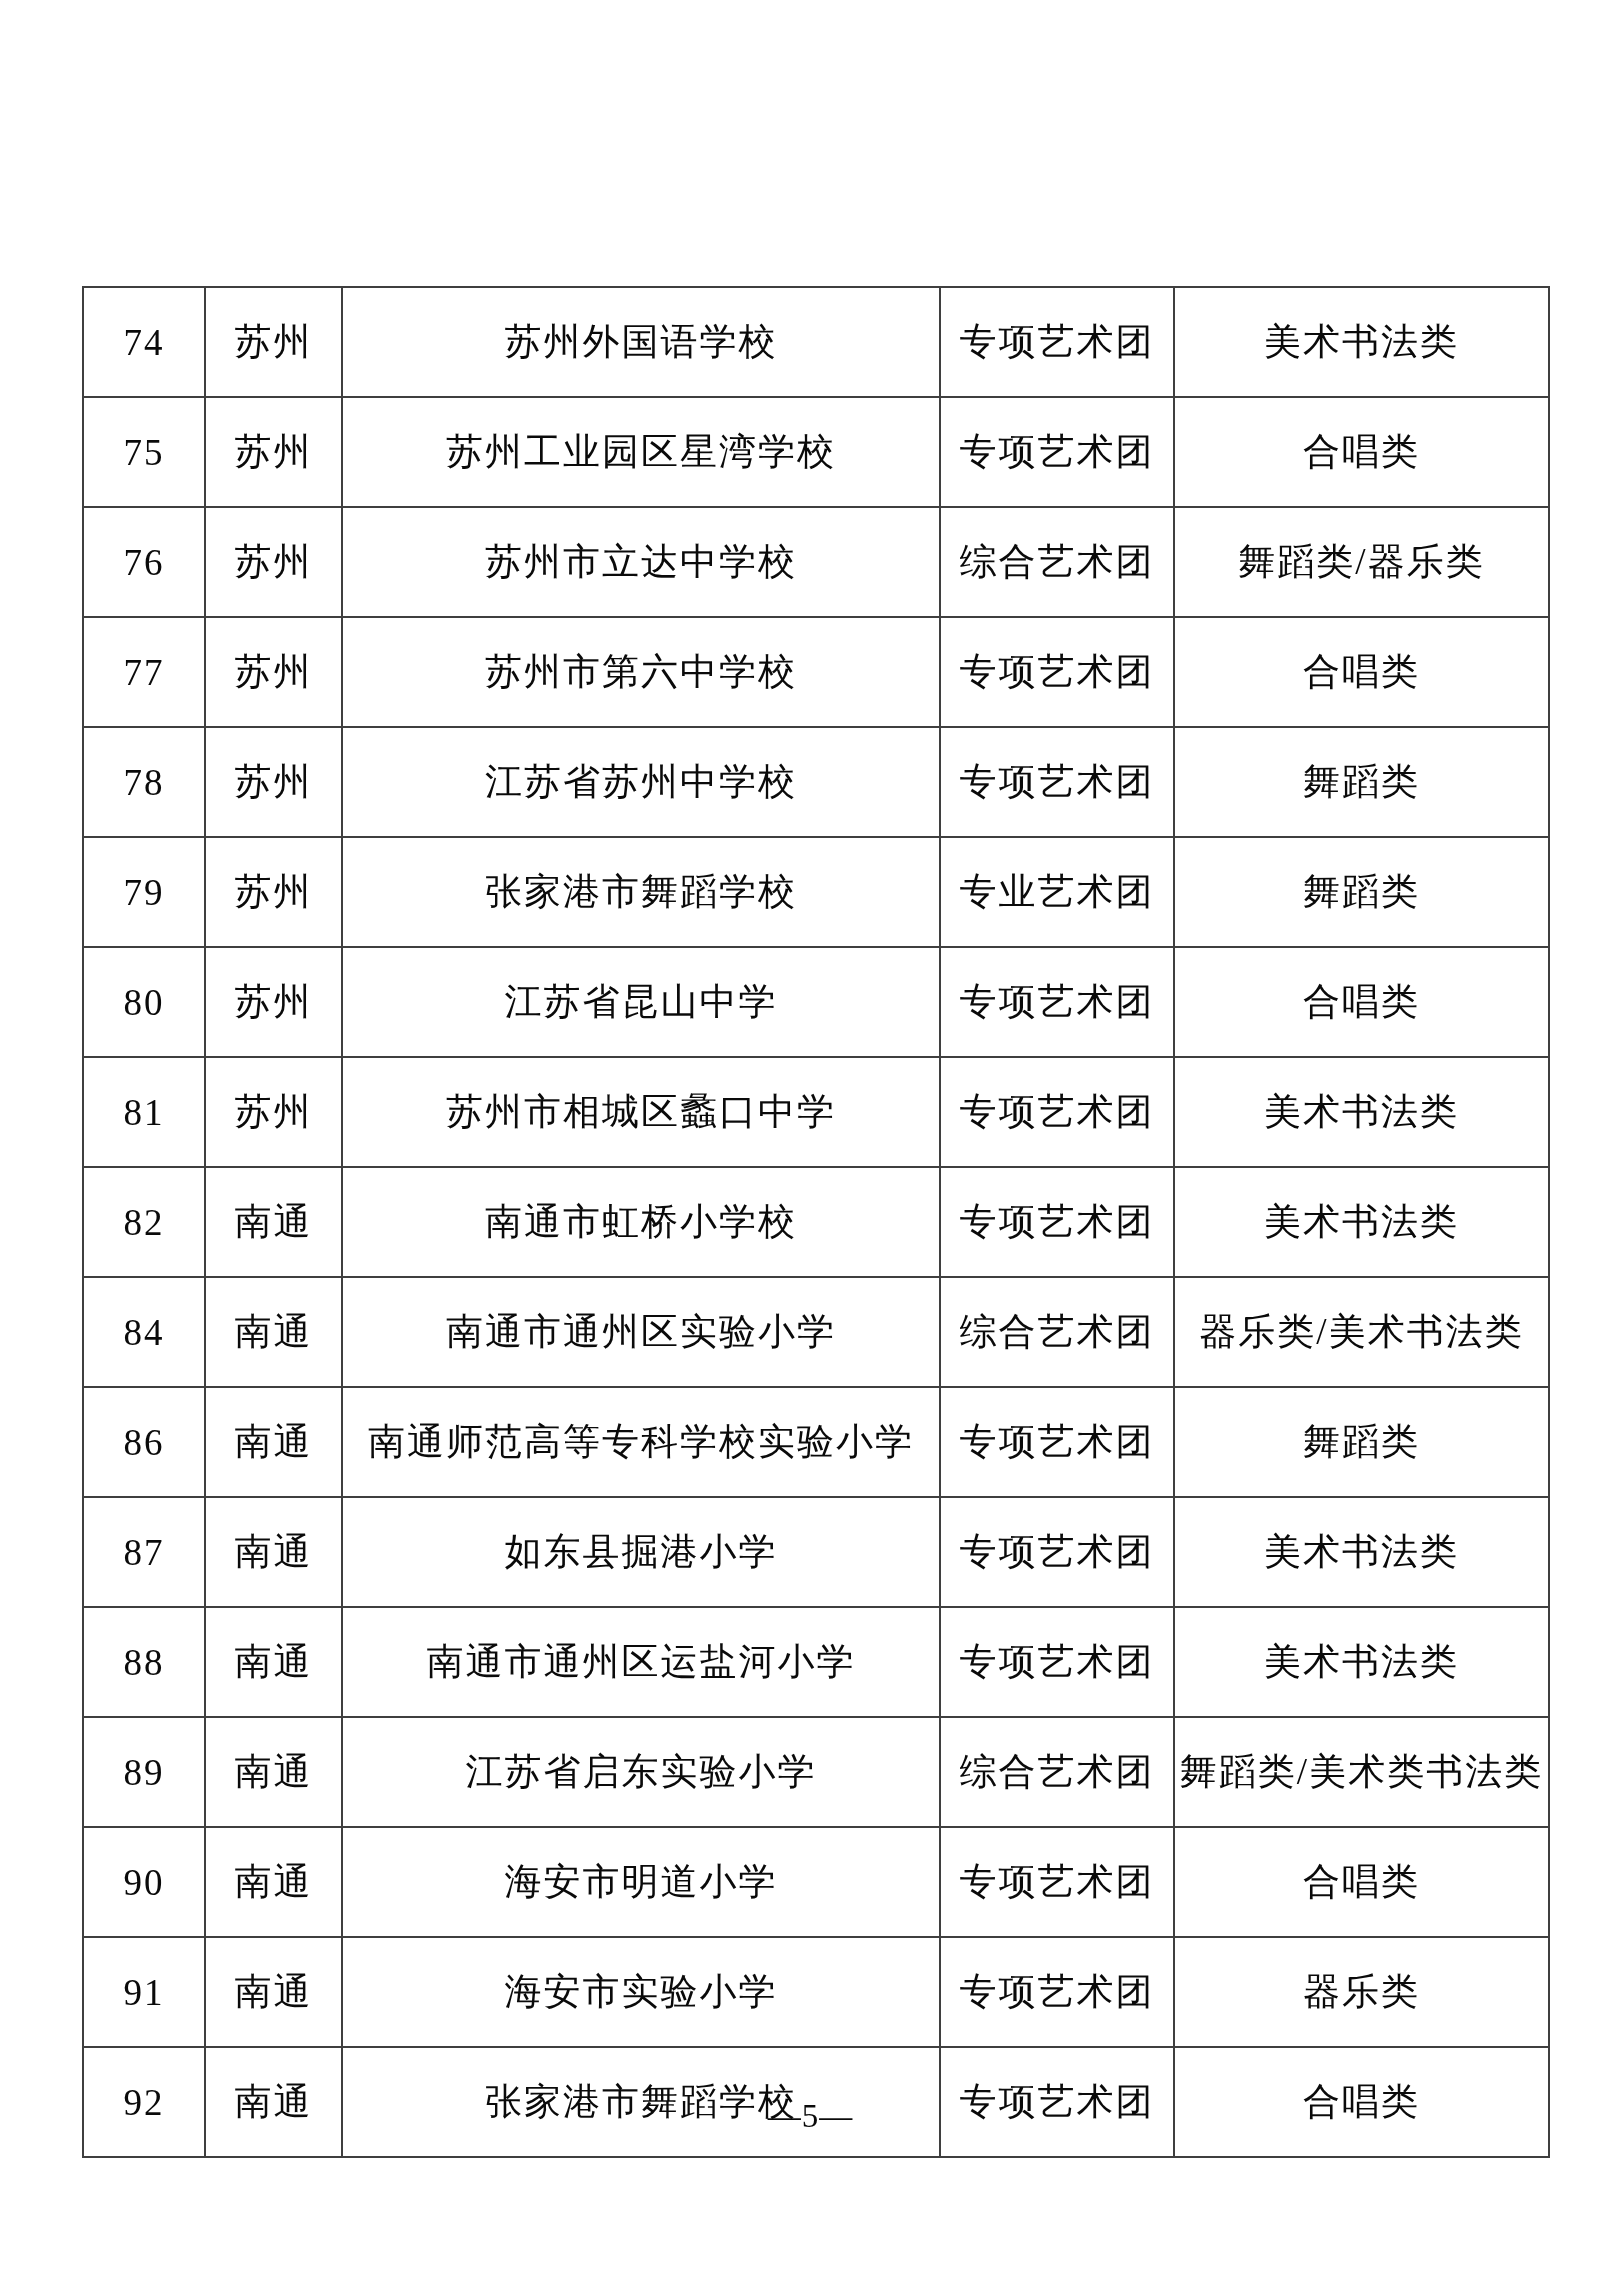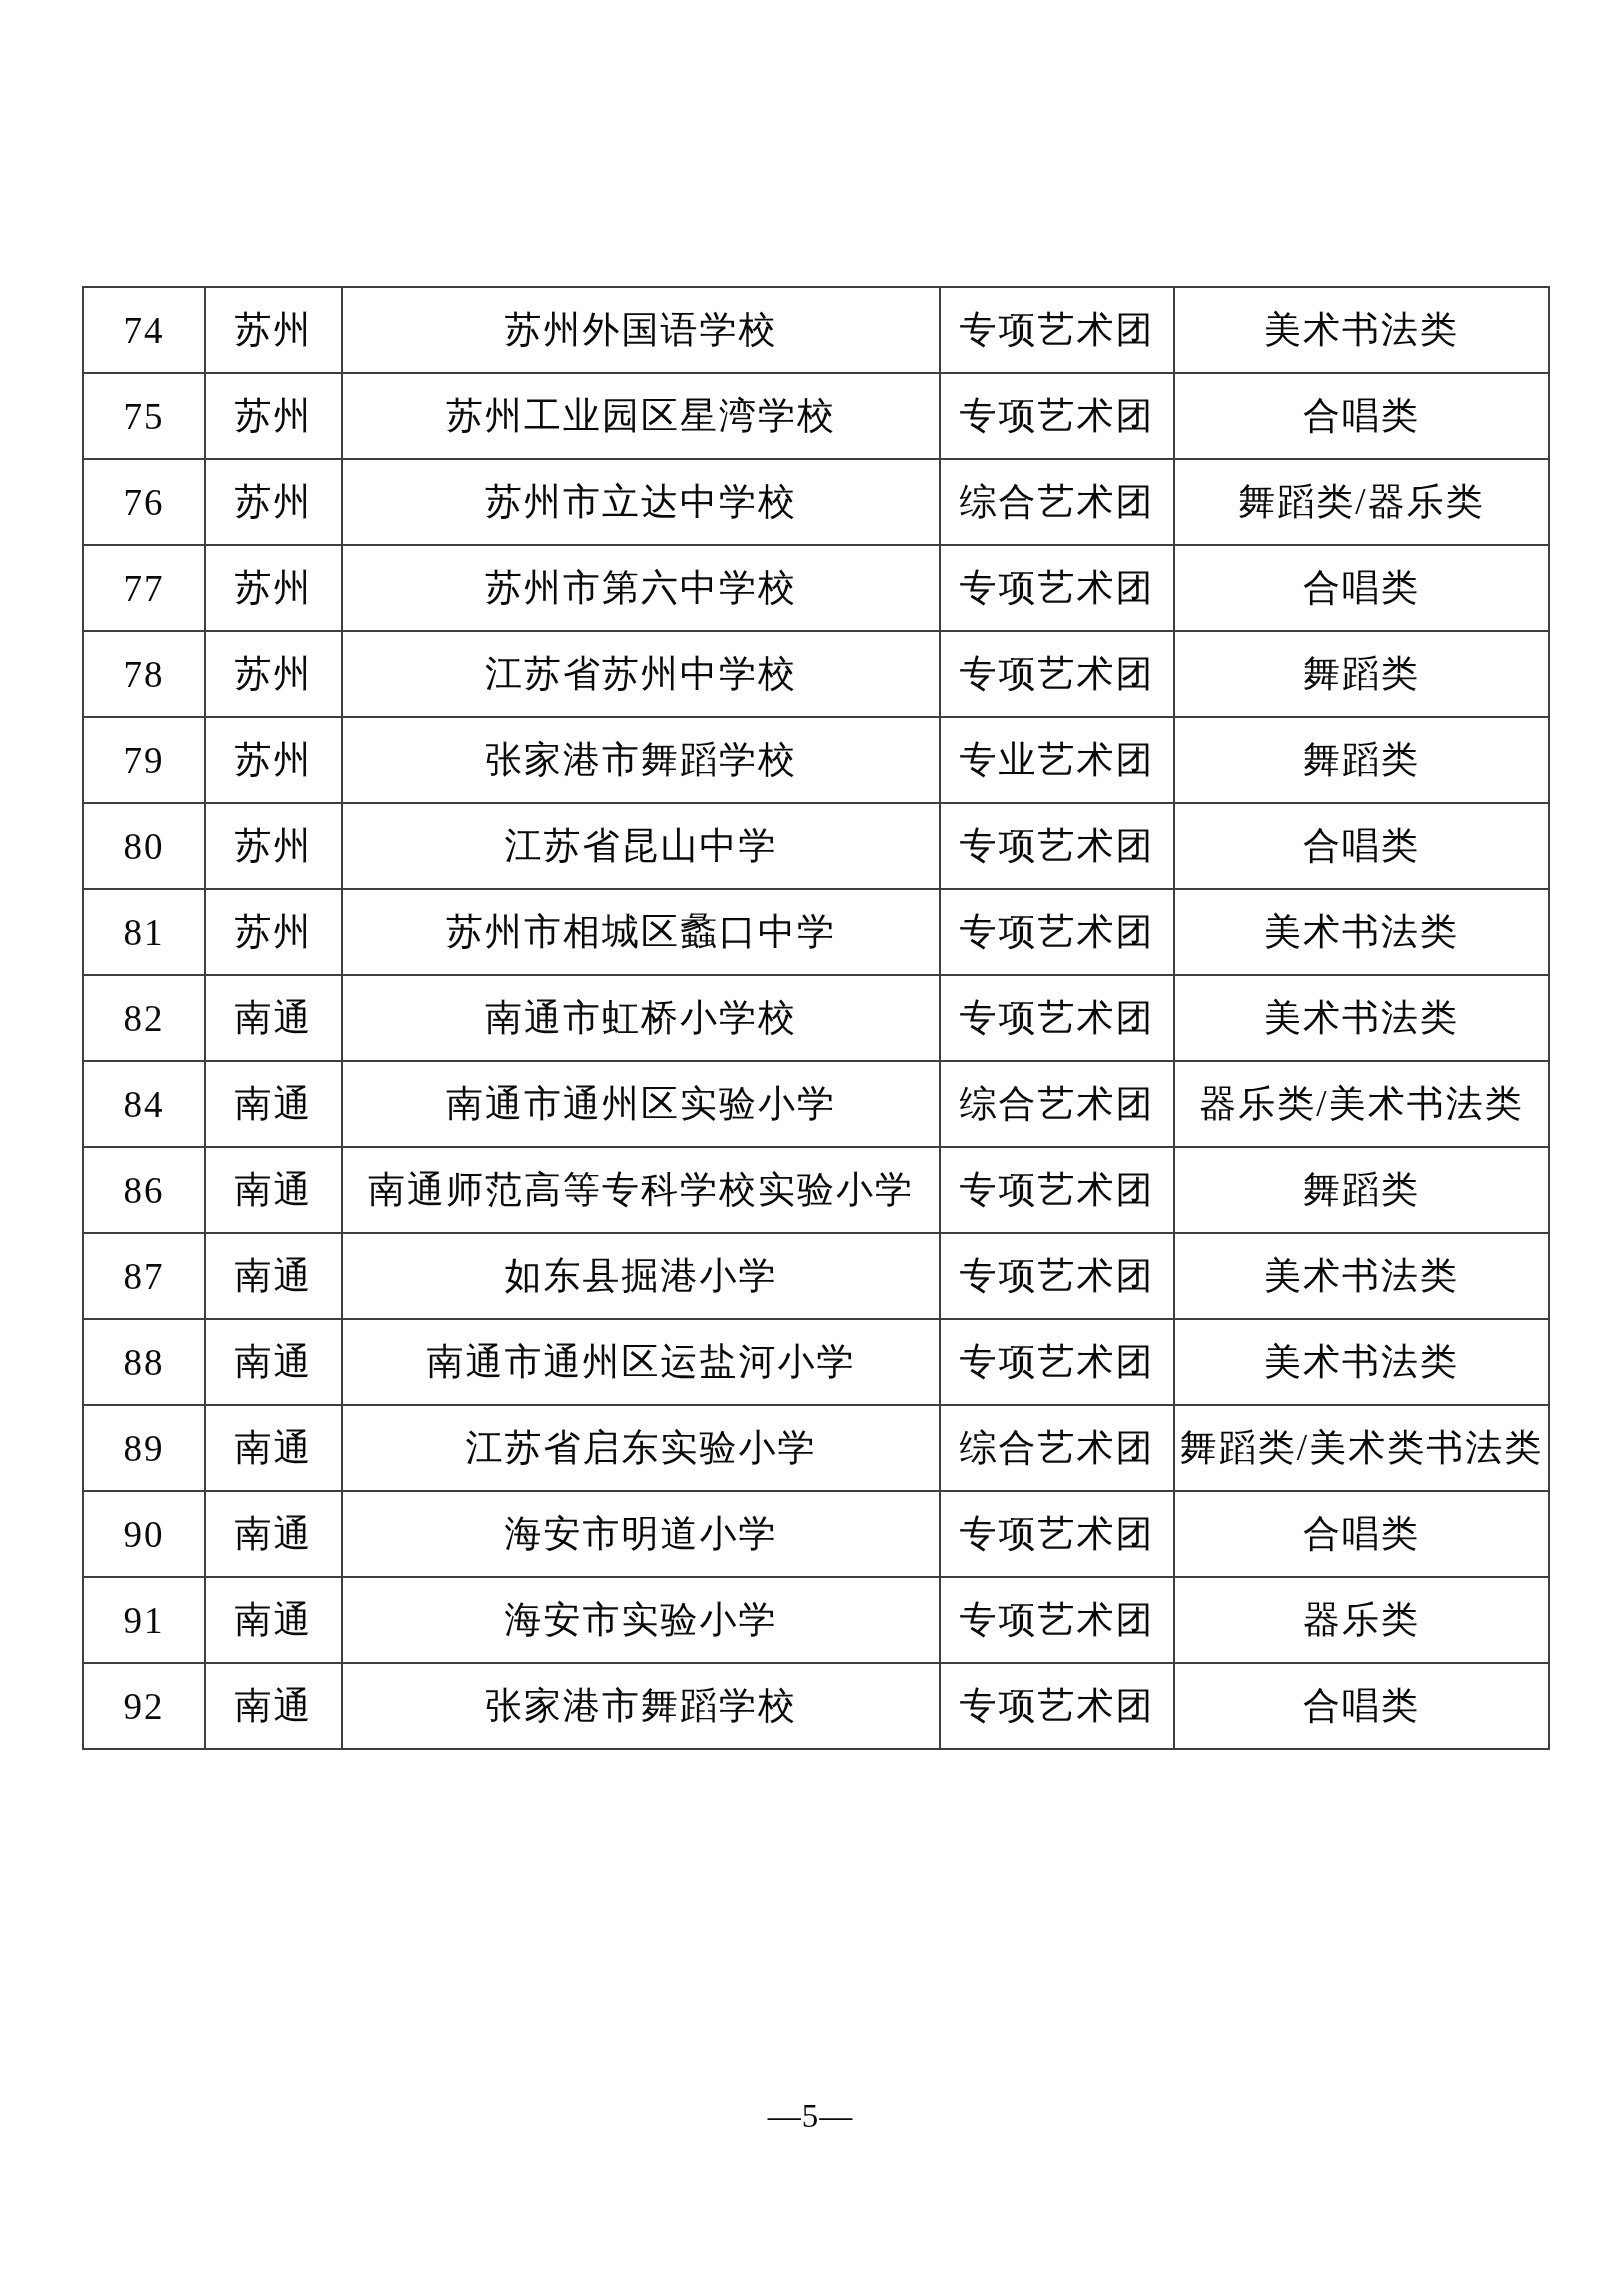--- a/index.html
+++ b/index.html
@@ -38,21 +38,21 @@
     text-align: center;
     vertical-align: middle;
     padding: 0;
     font-size: 37px;
     letter-spacing: 2px;
     color: #0a0a0a;
     white-space: nowrap;
     overflow: hidden;
   }
   table.roster tr {
-    height: 86px;
+    height: 110px;
   }
   td.c-no {
     font-size: 41px;
     letter-spacing: 1px;
   }
   td.c-cat, td.c-school {
     letter-spacing: 1px;
     margin-left: 20px;
   }
   .footer {

